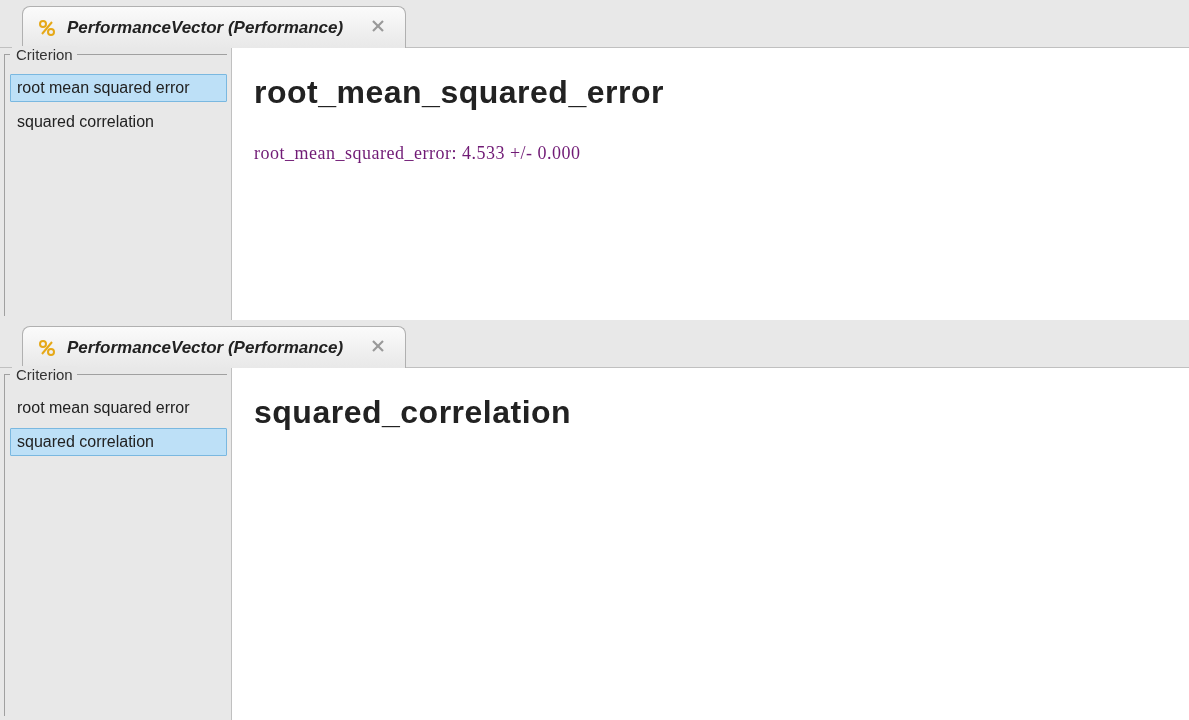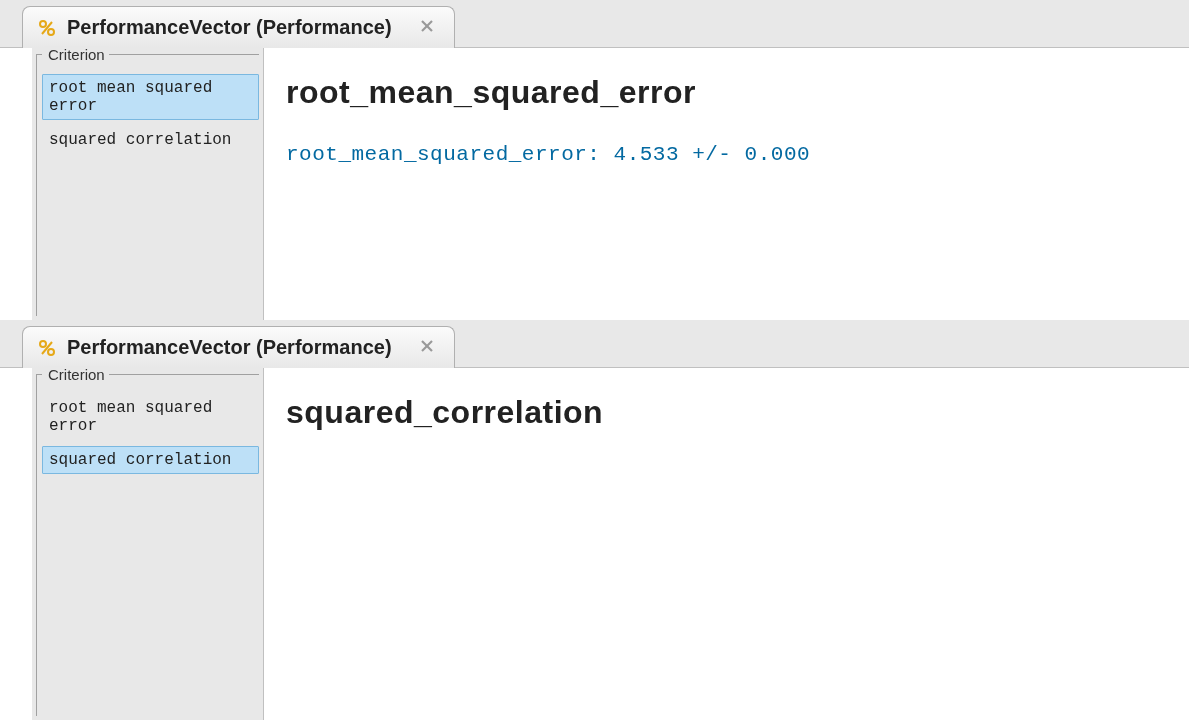--- a/index.html
+++ b/index.html
@@ -42,44 +42,44 @@
       bottom: -1px;
     }
     .tab-icon {
       width: 20px;
       height: 20px;
       display: flex;
       align-items: center;
       justify-content: center;
     }
     .tab-title {
-      font-size: 20px;
+      font-size: 17px;
       font-weight: bold;
       color: #222;
       white-space: nowrap;
+      font-style: italic;
     }
     .tab-close {
       margin-left: 18px;
       color: #888;
       font-size: 16px;
       font-weight: bold;
       cursor: pointer;
       user-select: none;
     }
     .panel-body {
       display: flex;
       height: 272px;
     }
     .sidebar {
       width: 232px;
       background: #e8e8e8;
       border-right: 1px solid #c0c0c0;
       padding: 8px 4px 8px 8px;
       position: relative;
-      margin-left: 32px;
     }
     .fieldset-label {
       position: absolute;
       top: -2px;
       left: 12px;
       font-size: 15px;
       color: #333;
       background: #e8e8e8;
       padding: 0 4px;
     }
@@ -103,21 +103,20 @@
       position: absolute;
       top: 6px;
       left: 4px;
       width: 1px;
       bottom: 4px;
       background: #a0a0a0;
     }
     .criterion-list {
       margin-top: 18px;
       padding-left: 2px;
-      font-family: Liberation Mono, monospace;
     }
     .criterion-item {
       font-size: 16px;
       color: #222;
       padding: 4px 6px;
       margin-bottom: 6px;
       cursor: pointer;
       border: 1px solid transparent;
       border-radius: 1px;
     }
@@ -131,23 +130,23 @@
       padding: 26px 22px;
     }
     .metric-title {
       font-size: 32px;
       font-weight: 800;
       color: #222;
       margin-bottom: 32px;
       letter-spacing: 0.5px;
     }
     .metric-value {
-      font-family: Liberation Mono, monospace;
-      font-size: 21px;
-      color: #0369a1;
+      font-family: Liberation Serif, serif;
+      font-size: 18px;
+      color: #701a75;
       letter-spacing: 0.5px;
     }
   </style>
 </head>
 <body>
 
 <div class="panel">
   <div class="tab-bar">
     <div class="tab">
       <span class="tab-icon">

